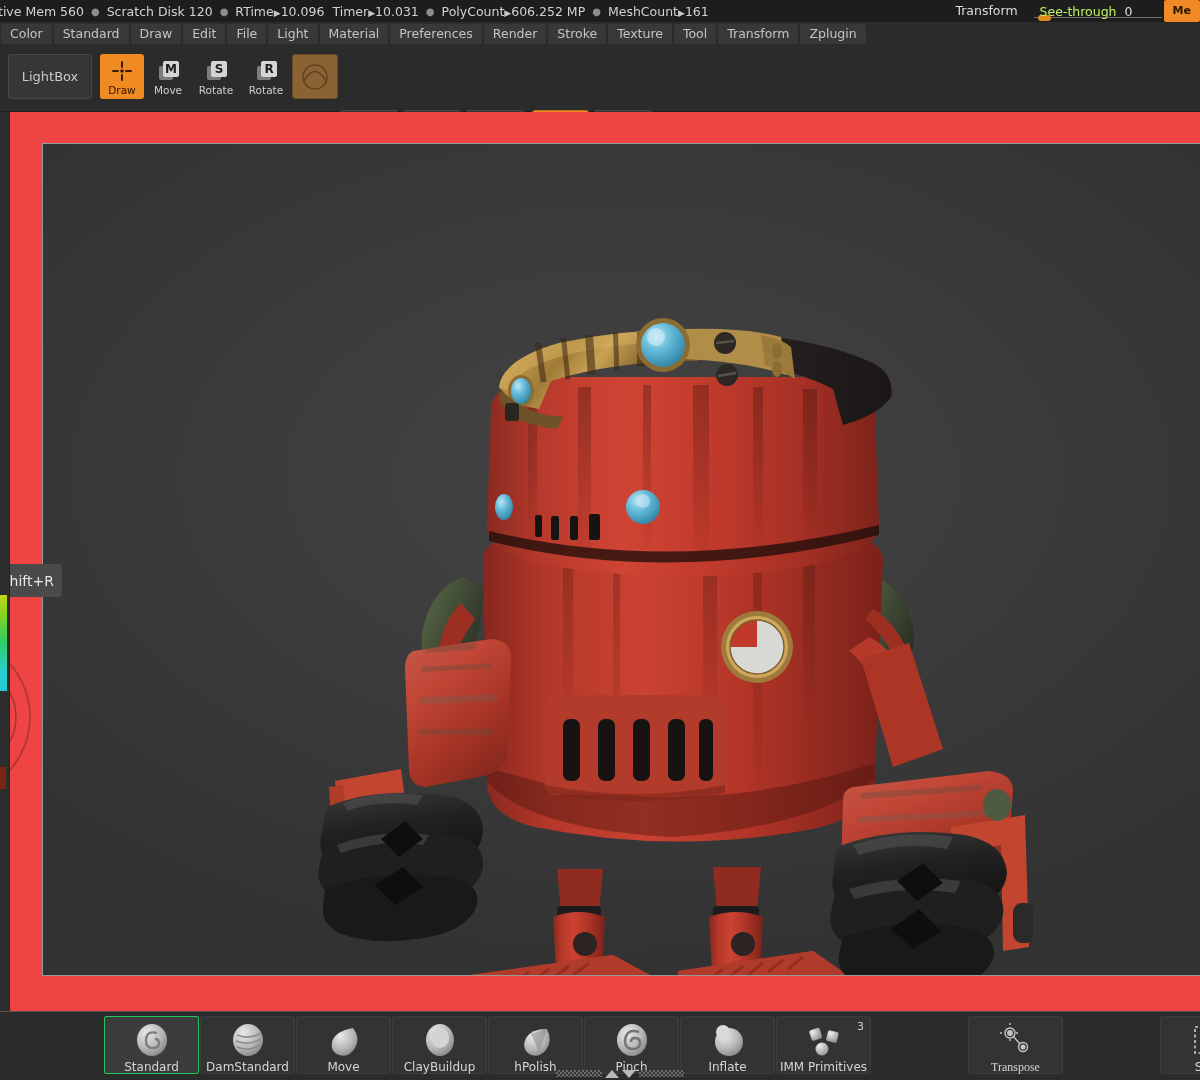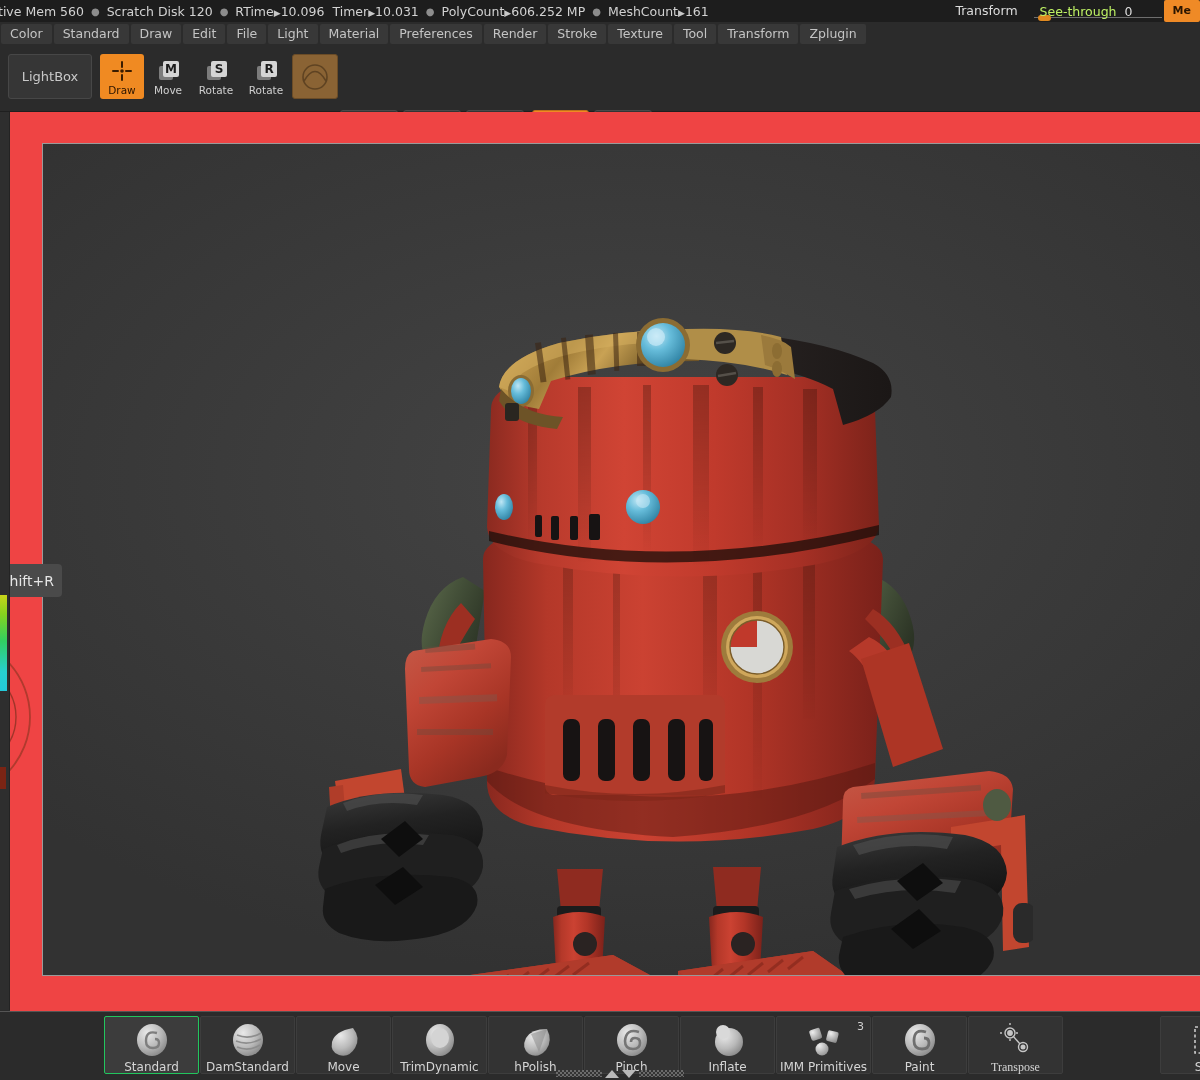--- a/index.html
+++ b/index.html
@@ -675,21 +675,21 @@
           <defs>
             <radialGradient id="gtrim-thumb" cx="0.34" cy="0.28" r="0.85">
               <stop offset="0" stop-color="#e9e9e9"></stop>
               <stop offset="0.55" stop-color="#b9b9b9"></stop>
               <stop offset="1" stop-color="#7e7e7e"></stop>
             </radialGradient>
           </defs>
           <ellipse cx="19" cy="19" rx="14" ry="16" fill="url(#gtrim-thumb)"></ellipse>
           <ellipse cx="19" cy="17" rx="9" ry="10" fill="#d4d4d4"></ellipse>
         </svg></div>
-      <div class="nm">TrimDynamic</div>
+      <div class="nm">ClayBuildup</div>
     </div>
     <div class="brush" style="left: 488px;">
       <div class="thumb"><svg width="38" height="38" viewBox="0 0 38 38">
           <defs>
             <radialGradient id="ghpolish-thumb" cx="0.34" cy="0.28" r="0.85">
               <stop offset="0" stop-color="#e9e9e9"></stop>
               <stop offset="0.55" stop-color="#b9b9b9"></stop>
               <stop offset="1" stop-color="#7e7e7e"></stop>
             </radialGradient>
           </defs>
@@ -733,34 +733,20 @@
               <stop offset="0" stop-color="#eee"></stop>
               <stop offset="1" stop-color="#8a8a8a"></stop>
             </radialGradient>
           </defs>
           <rect x="5" y="8" width="11" height="11" rx="2" fill="url(#gi)" transform="rotate(-18 10 13)"></rect>
           <rect x="22" y="10" width="11" height="11" rx="2" fill="url(#gi)" transform="rotate(14 27 15)"></rect>
           <ellipse cx="17" cy="28" rx="6.5" ry="6.5" fill="url(#gi)"></ellipse>
         </svg></div>
       <div class="nm">IMM Primitives</div>
       <div class="badge">3</div>
-    </div>
-    <div class="brush" style="left: 872px;">
-      <div class="thumb"><svg width="38" height="38" viewBox="0 0 38 38">
-          <defs>
-            <radialGradient id="gpaint-thumb" cx="0.34" cy="0.28" r="0.85">
-              <stop offset="0" stop-color="#e9e9e9"></stop>
-              <stop offset="0.55" stop-color="#b9b9b9"></stop>
-              <stop offset="1" stop-color="#7e7e7e"></stop>
-            </radialGradient>
-          </defs>
-          <ellipse cx="19" cy="19" rx="15" ry="16" fill="url(#gpaint-thumb)"></ellipse>
-          <path d="M25 11 q-12 -4 -12 9 q0 8 8 8 q7 0 7 -6 q0 -5 -5 -5" fill="none" stroke="#6f6f6f" stroke-width="2.8"></path>
-        </svg></div>
-      <div class="nm">Paint</div>
     </div>
     <div class="brush" style="left: 968px; font-family: Liberation Serif, serif;">
       <div class="thumb"><svg width="38" height="38" viewBox="0 0 38 38">
           <g fill="none" stroke="#c6c6c6" stroke-width="1.4">
             <circle cx="13" cy="12" r="5"></circle>
             <circle cx="13" cy="12" r="2.2" fill="#c6c6c6"></circle>
             <circle cx="26" cy="26" r="4.5"></circle>
             <circle cx="26" cy="26" r="1.8" fill="#c6c6c6"></circle>
             <line x1="16" y1="15" x2="23" y2="23"></line>
             <g stroke-dasharray="2 2">

